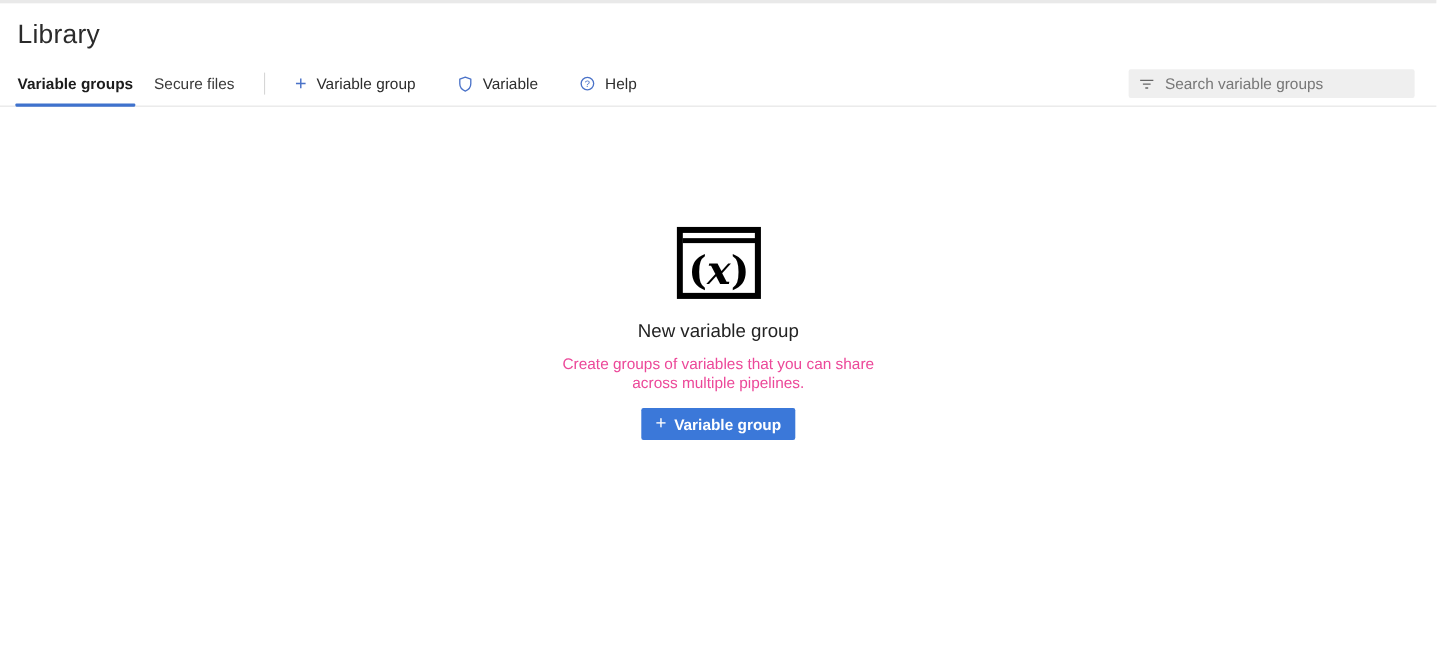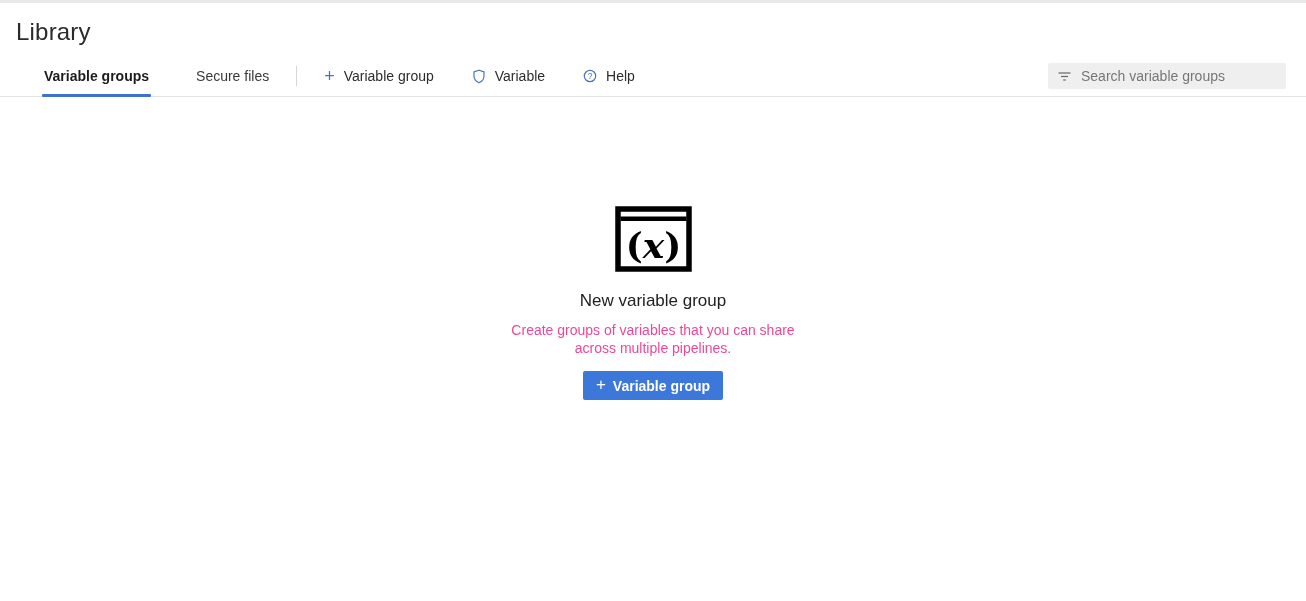--- a/index.html
+++ b/index.html
@@ -10,38 +10,38 @@
 
   .page-header { padding: 15px 16px 10px 16px; }
   .page-title { font-size: 24px; font-weight: 400; color: #2b2b2b; letter-spacing: .2px; }
 
   .tab-bar {
     display: flex; align-items: stretch; height: 41px;
     padding: 0 20px 0 16px; border-bottom: 1px solid #e3e3e3;
   }
   .tabs { display: flex; gap: 19px; }
   .tab { display: flex; align-items: center; font-size: 14px; color: #3a3a3a;
-         position: relative; cursor: pointer; margin-left: 28px; }
+         position: relative; cursor: pointer; }
   .tab.active { font-weight: 700; color: #1c1c1c; }
   .tab.active::after {
     content: ""; position: absolute; left: -2px; right: -2px; bottom: -1px;
     height: 3px; background: #3f72cd; border-radius: 1px;
   }
 
   .vert-divider { width: 1px; height: 20px; background: #d6d6d6; align-self: center; margin: 0 27px; }
 
   .commands { display: flex; gap: 38px; }
   .command { display: flex; align-items: center; gap: 9px; font-size: 14px; color: #2d2d2d; cursor: pointer; }
   .plus-glyph { color: #4a72c8; font-size: 18px; font-weight: 400; line-height: 1; }
 
   .spacer { flex: 1; }
 
   .search-box {
     align-self: center; display: flex; align-items: center; gap: 9px;
-    width: 238px; height: 26px; background: #efefef; border-radius: 2px; padding: 0 9px;
+    width: 260px; height: 26px; background: #efefef; border-radius: 2px; padding: 0 9px;
   }
   .search-box input {
     border: none; outline: none; background: transparent; flex: 1;
     font-family: "Liberation Sans", sans-serif; font-size: 14px; color: #333;
   }
   .search-box input::placeholder { color: #777; opacity: 1; }
 
   .empty-state { padding-top: 109px; display: flex; flex-direction: column; align-items: center; }
   .empty-title { margin-top: 19px; font-size: 17px; font-weight: 500; color: #222; text-align: center; }
   .empty-desc { margin-top: 11px; font-size: 14px; line-height: 17.5px; color: #ec4899; text-align: center; }

